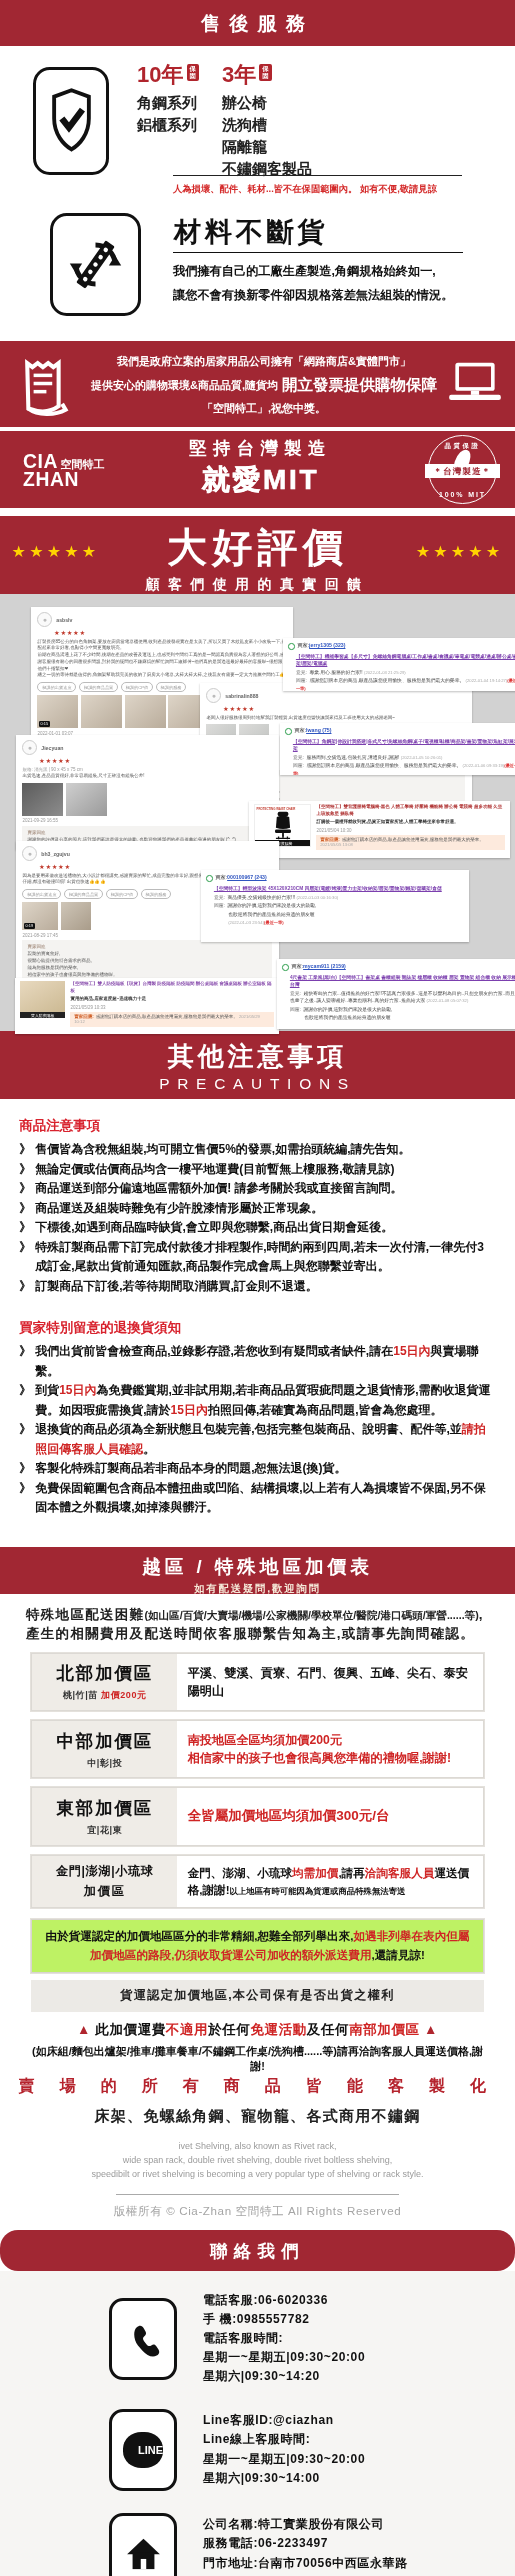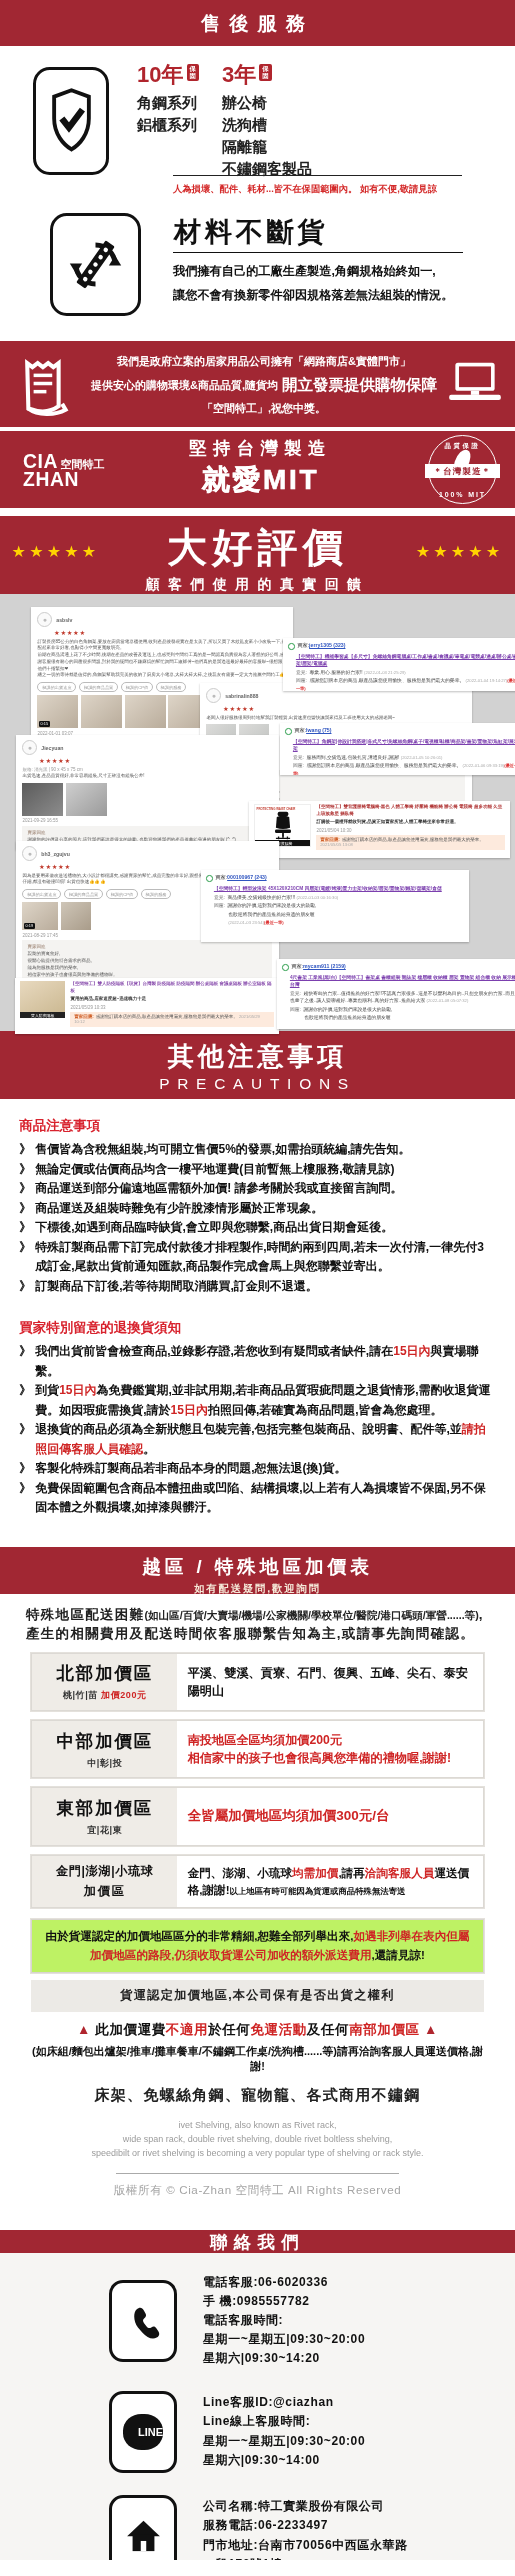--- a/index.html
+++ b/index.html
@@ -127,21 +127,21 @@
   .warn .tri{color:#b0252d;}
   .warnsub{font-size:11px;font-weight:700;text-align:center;margin-top:5.2px;color:#111;}
   
   .sec-custom{height:171px;text-align:center;padding-top:16.7px;box-sizing:border-box;}
   .cus-t{color:#b5232d;font-size:16px;font-weight:900;letter-spacing:10.3px;}
   .cus-s{color:#222;font-size:15px;font-weight:700;letter-spacing:1.3px;margin-top:10.3px;}
   .cus-en{color:#9b9b9b;font-size:9px;line-height:1.55;margin-top:14px;}
   .cus-div{width:283px;border-top:0.6px solid #aaa;margin:11.6px auto 0;}
   .cus-cr{color:#a5a5a5;font-size:11.6px;margin-top:9px;letter-spacing:0.6px;}
   
-  .sec-cbar{height:23px;display:flex;align-items:center;justify-content:center;}
+  .sec-cbar{height:41px;display:flex;align-items:center;justify-content:center;border-radius:18px;}
   .sec-cbar .t{font-size:17.4px;font-weight:900;letter-spacing:6.4px;}
   .sec-contact{height:307px;background:#f6f5f3;padding-top:19.3px;box-sizing:border-box;}
   .crow{display:flex;align-items:center;gap:26px;margin:0 0 22px 109px;}
   .icard{width:62px;height:76px;border:3.2px solid #111;border-radius:14px;background:#fff;position:relative;flex:none;display:flex;align-items:center;justify-content:center;}
   .icard::after{content:"";position:absolute;left:2.6px;top:4.5px;right:-8.4px;bottom:-9px;border:3.2px solid #111;border-radius:14px;z-index:-1;background:#fff;}
   .ctxt{font-size:12px;font-weight:700;color:#111;line-height:1.6;letter-spacing:0.6px;white-space:pre-line;}
   .linebubble{width:40px;height:36px;background:#111;border-radius:46%;position:relative;display:flex;align-items:center;justify-content:flex-end;}
   .linebubble::after{content:"";position:absolute;left:7.7px;bottom:-4.5px;width:0;height:0;border:5.8px solid transparent;border-top-color:#111;transform:rotate(18deg);}
   .linebubble span{color:#fff;font-weight:900;font-size:11px;letter-spacing:0;}
 </style>
@@ -572,20 +572,21 @@
     </div>
     <div class="graybox">貨運認定加價地區,本公司保有是否出貨之權利</div>
 
     <div class="warn">
       <span class="tri">▲ </span><span>此加價運費</span><span class="accent">不適用</span><span>於任何</span><span class="accent">免運活動</span><span>及任何</span><span class="accent">南部加價區</span><span class="tri"> ▲</span>
     </div>
     <div class="warnsub">(如床組/麵包出爐架/推車/攤車餐車/不鏽鋼工作桌/洗狗槽......等)請再洽詢客服人員運送價格,謝謝!</div>
   </div>
 
   <div class="sec-custom">
+    <div class="cus-t">賣 場 的 所 有 商 品 皆 能 客 製 化</div>
     <div class="cus-s">床架、免螺絲角鋼、寵物籠、各式商用不鏽鋼</div>
     <div class="cus-en">
       <span>ivet Shelving, also known as Rivet rack,</span><br>
       <span>wide span rack, double rivet shelving, double rivet boltless shelving,</span><br>
       <span>speedibilt or rivet shelving is becoming a very popular type of shelving or rack style.</span>
     </div>
     <div class="cus-div"></div>
     <div class="cus-cr">版權所有 © Cia-Zhan 空間特工 All Rights Reserved</div>
   </div>
 

